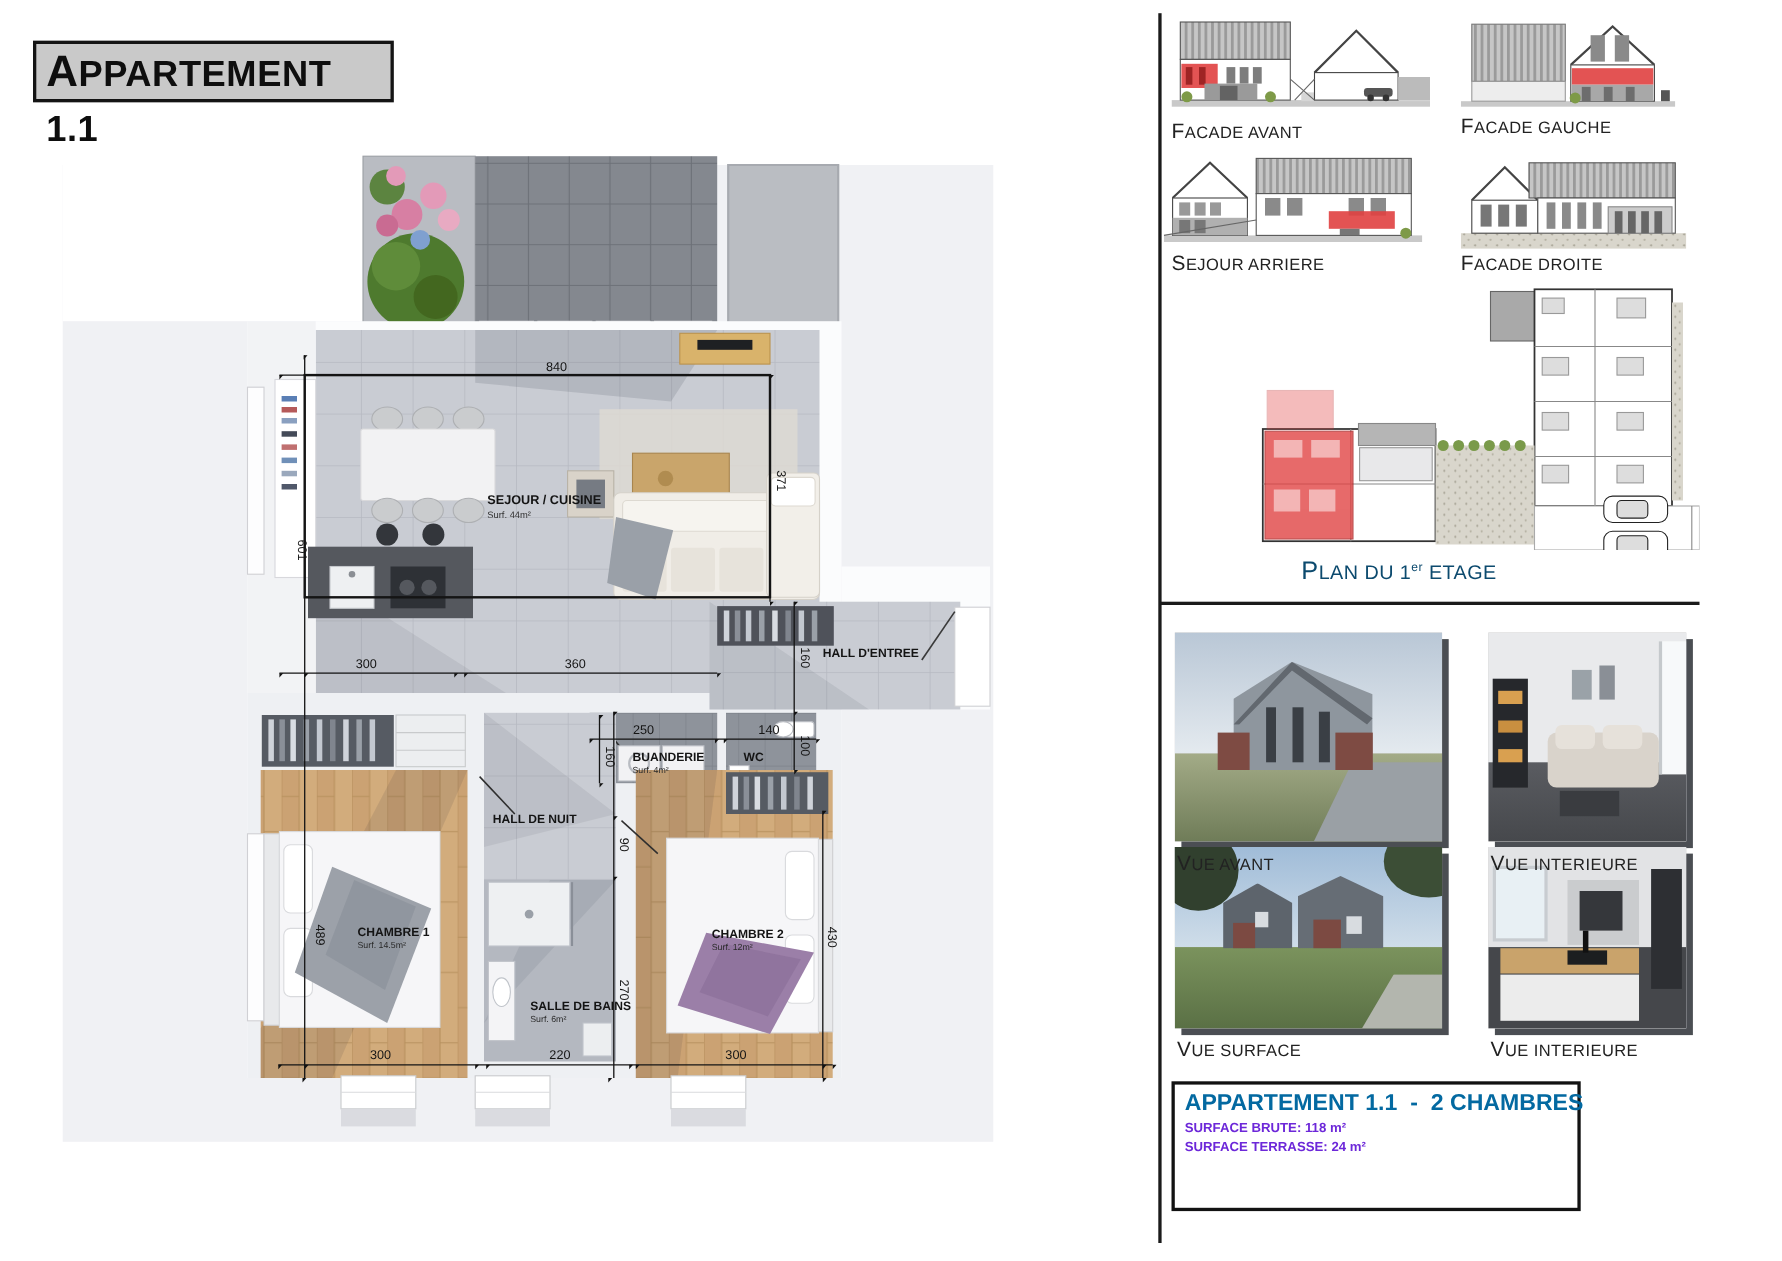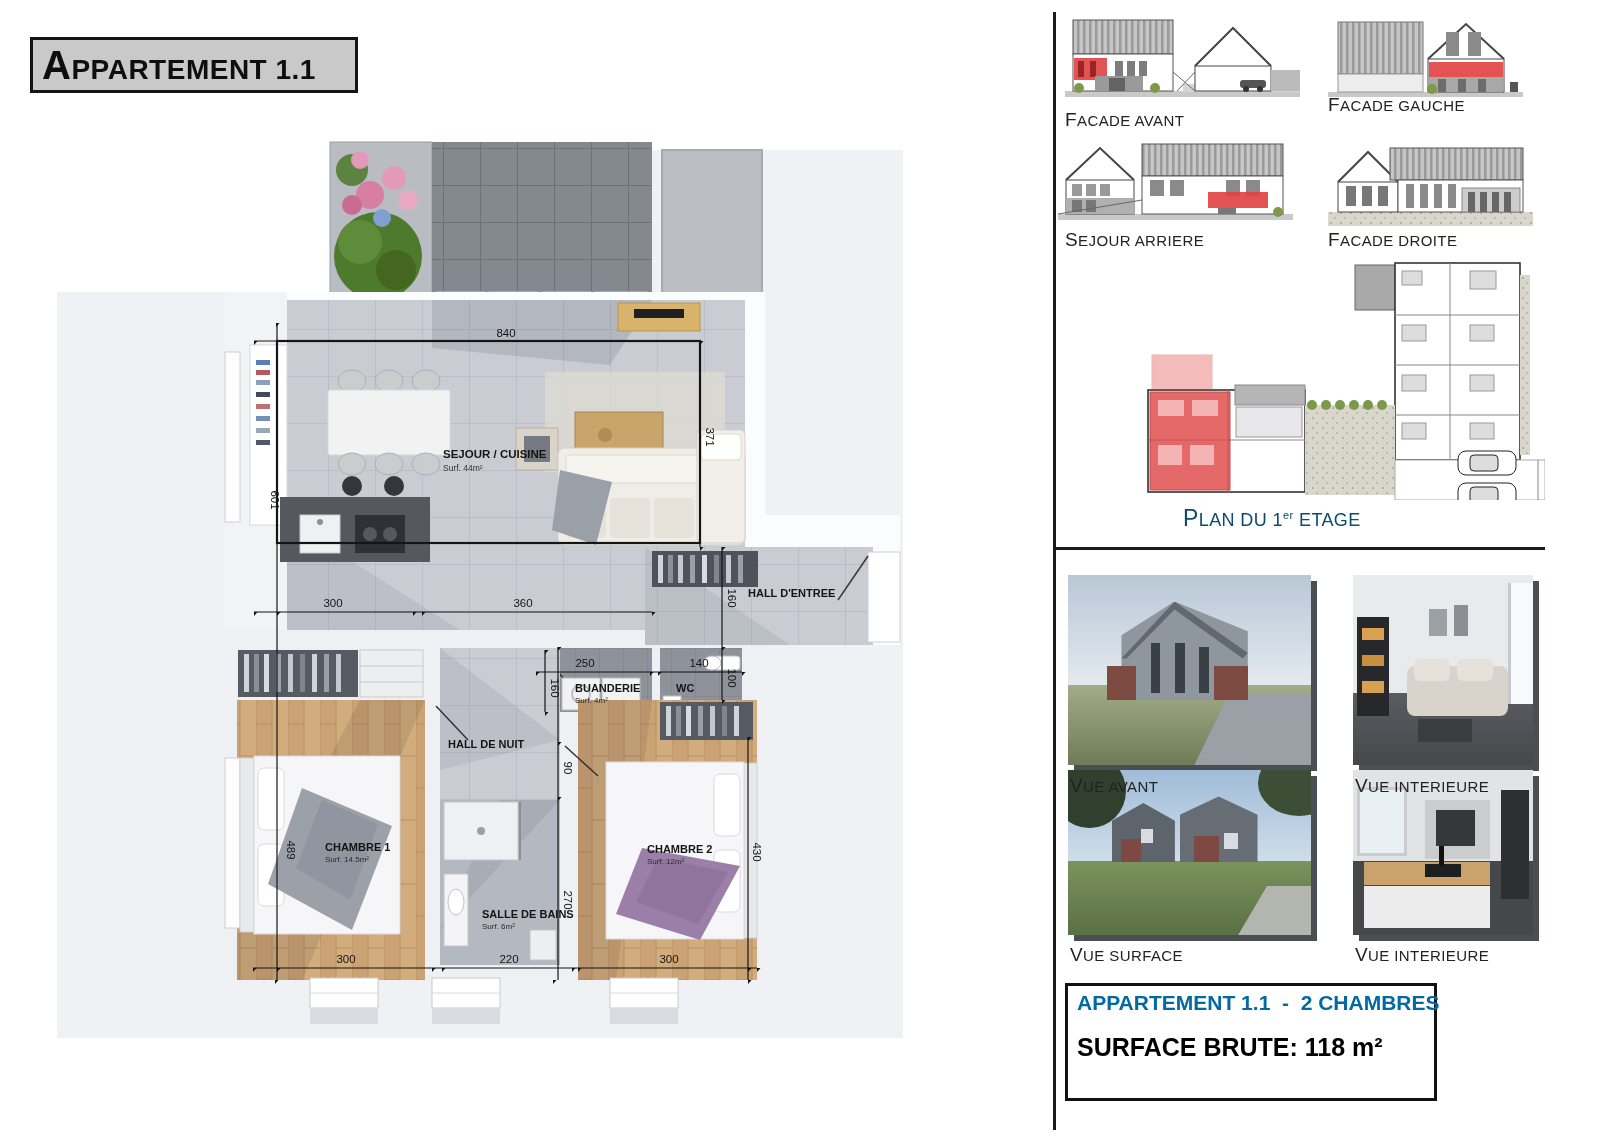--- a/index.html
+++ b/index.html
@@ -2,21 +2,21 @@
 <html><head>
 <meta charset="utf-8">
 <style>
   * { margin:0; padding:0; box-sizing:border-box; }
   html,body { width:1620px; height:1146px; background:#fff; font-family:"Liberation Sans",sans-serif; color:#1a1a1a; overflow:hidden; }
   .abs { position:absolute; }
   #page { position:relative; width:1620px; height:1146px; background:#fff; }
 
   
   #title-box { left:30px; top:37px; width:328px; height:56px; background:#c9c9c9; border:3px solid #141414;
-    font-size:28px; font-weight:bold; color:#0e0e0e; line-height:50px; padding-left:9px; letter-spacing:0.5px; }
+    font-size:33px; font-weight:bold; color:#0e0e0e; line-height:50px; padding-left:9px; letter-spacing:0.5px; }
   #title-box::first-letter { font-size:40px; }
 
   
   .vdiv { left:1053px; top:12px; width:3px; height:1118px; background:#1b1b1b; }
   .hdiv { left:1055px; top:547px; width:490px; height:3px; background:#1b1b1b; }
 
   
   .seclabel { font-size:15px; color:#222; letter-spacing:0.4px; font-weight:400;text-align:center; }
   .seclabel::first-letter { font-size:19px; }
   .planlabel { font-size:18px; color:#0c4a6e; letter-spacing:0.4px; }
@@ -27,21 +27,21 @@
   .facade { background:#fff; }
   .facade svg { display:block; }
 
   
   .photo { box-shadow:6px 6px 0 #4b4e53; overflow:hidden; background:#ccc; }
   .photo .layer { position:absolute; }
 
   
   #summary-box { left:1065px; top:983px; width:372px; height:118px; border:3px solid #121212; background:#fff; padding:5px 9px; }
   #summary-title { font-size:21px; font-weight:bold; color:#0369a1; white-space:pre; }
-  .summary-line { font-size:25px; font-weight:bold; color:#000000; margin-top:18px; white-space:pre; }
+  .summary-line { font-size:12px; font-weight:bold; color:#6d28d9; margin-top:3px; white-space:pre; }
 
   
   #brand-name { font-size:14px; color:#1c1c1c; letter-spacing:11px; margin-top:6px; margin-left:4px; }
 </style>
 </head>
 <body>
 
 <div id="page">
 
   <svg width="0" height="0" style="position:absolute">
@@ -422,21 +422,21 @@
       <rect x="101" y="48" width="74" height="15" fill="#e04040" opacity="0.9"></rect>
       <rect x="101" y="63" width="74" height="15" fill="#a8a8a8"></rect>
       <rect x="110" y="65" width="8" height="13" fill="#6d6d6d"></rect>
         <rect x="130" y="65" width="8" height="13" fill="#6d6d6d"></rect>
         <rect x="150" y="65" width="8" height="13" fill="#6d6d6d"></rect>
       <circle cx="104" cy="75" r="5" fill="#7e9a48"></circle>
       <rect x="182" y="68" width="8" height="10" fill="#555"></rect>
     </svg>
   </div>
   <div class="abs seclabel" style="left:1065px;top:109px">FACADE AVANT</div>
-  <div class="abs seclabel" style="left:1328px;top:94px">FACADE GAUCHE</div>
+  <div class="abs seclabel" style="left:1328px;top:105px">FACADE GAUCHE</div>
 
   <div class="abs facade" style="left:1058px;top:140px;width:235px;height:88px">
     <svg width="235" height="88" viewBox="0 0 235 88">
       <rect x="0" y="74" width="235" height="6" fill="#c9c9c9"></rect>
       <path d="M8 40 L42 8 L76 40" fill="#fff" stroke="#444" stroke-width="2"></path>
       <rect x="8" y="40" width="68" height="34" fill="#fff" stroke="#444"></rect>
       <rect x="14" y="44" width="10" height="12" fill="#999"></rect>
         <rect x="28" y="44" width="10" height="12" fill="#999"></rect>
         <rect x="42" y="44" width="10" height="12" fill="#999"></rect>
       <rect x="8" y="58" width="68" height="16" fill="#b0b0b0"></rect>
@@ -582,16 +582,17 @@
   </div>
 
   <div class="abs seclabel" style="left:1070px;top:775px">VUE AVANT</div>
   <div class="abs seclabel" style="left:1355px;top:775px">VUE INTERIEURE</div>
   <div class="abs seclabel" style="left:1070px;top:944px">VUE SURFACE</div>
   <div class="abs seclabel" style="left:1355px;top:944px">VUE INTERIEURE</div>
 
   <div class="abs" id="summary-box">
     <div id="summary-title">APPARTEMENT 1.1  -  2 CHAMBRES</div>
     <div class="summary-line">SURFACE BRUTE: 118 m²</div>
+    <div class="summary-line">SURFACE TERRASSE: 24 m²</div>
   </div>
 
 
 </div>
 
 </body></html>

